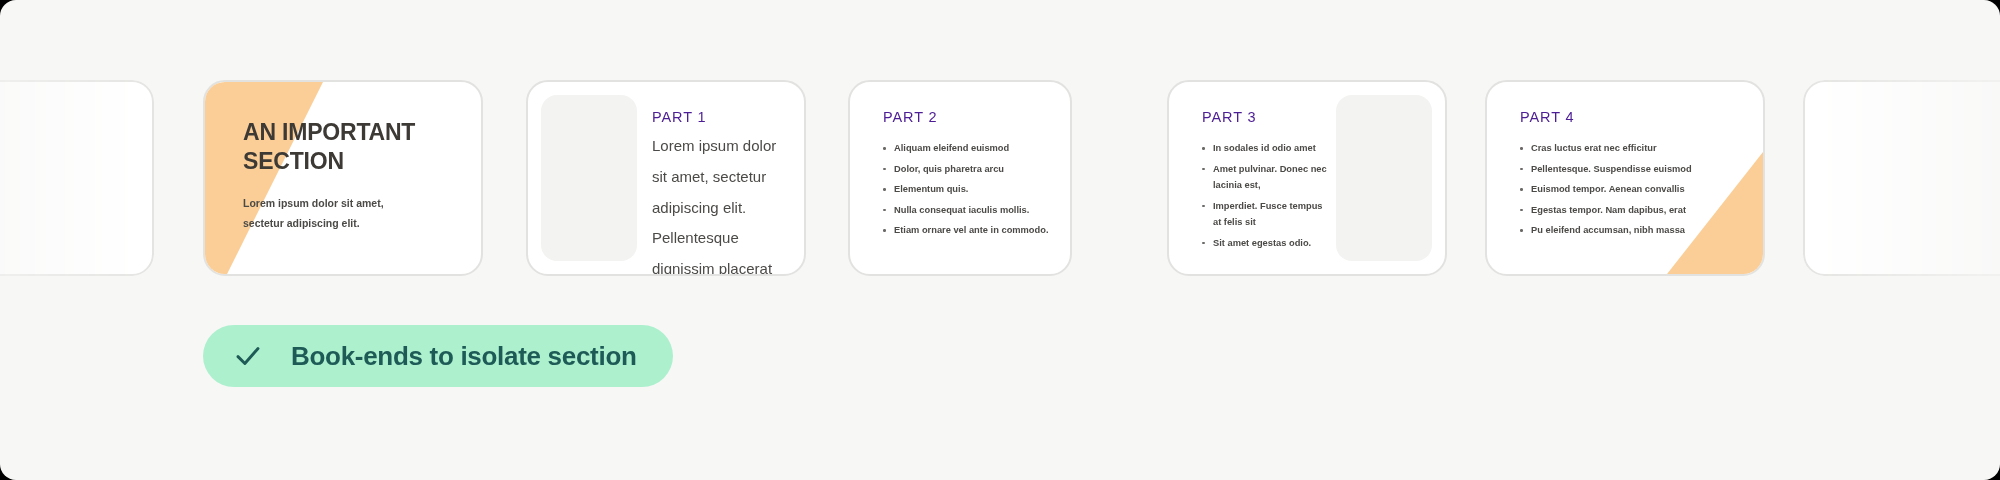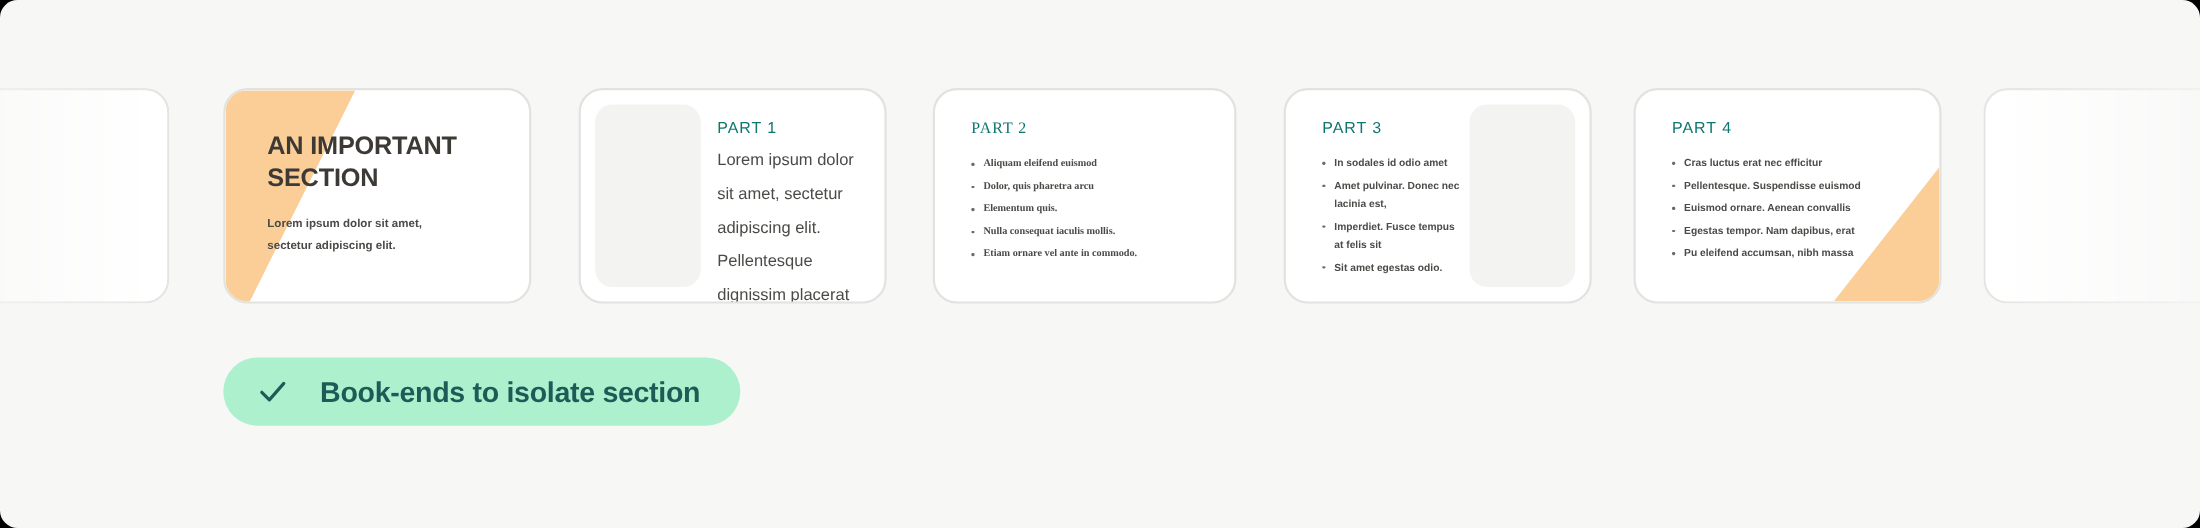--- a/index.html
+++ b/index.html
@@ -57,21 +57,21 @@
   }
   .card.edge-right {
     left: 1803px;
     width: 250px;
     -webkit-mask-image: linear-gradient(to left, rgba(0,0,0,0.10) 0%, rgba(0,0,0,0.35) 30%, rgba(0,0,0,1) 100%);
             mask-image: linear-gradient(to left, rgba(0,0,0,0.10) 0%, rgba(0,0,0,0.35) 30%, rgba(0,0,0,1) 100%);
   }
 
   .card.c0 { left: 203px;  width: 280px; }
   .card.c1 { left: 526px;  width: 280px; }
-  .card.c2 { left: 848px;  width: 276px; font-family: Liberation Serif, serif; }
+  .card.c2 { left: 848px;  width: 224px; }
   .card.c3 { left: 1167px; width: 280px; }
   .card.c4 { left: 1485px; width: 280px; }
 
   
   .hero-wedge {
     position: absolute;
     left: 0; top: 0;
     width: 118px;
     height: 196px;
     background: #FACE96;
@@ -121,21 +121,21 @@
     top: 27px;
     bottom: 14px;
   }
   .part-content.pad-left-ph { left: 124px; right: 16px; }
   .part-content.pad-plain   { left: 33px;  right: 18px; }
   .part-content.pad-right-ph{ left: 33px;  right: 112px; }
 
   .part-label {
     font-size: 14.5px;
     font-weight: normal;
-    color: #0f766e;
+    color: #4c1d95;
     letter-spacing: 0.9px;
     margin: 0 0 6px 0;
   }
   .part-para {
     margin: 6px 0 0 0;
     font-size: 15px;
     font-weight: normal;
     line-height: 2.05;
     color: #4C4A47;
   }
@@ -260,21 +260,21 @@
     </div>
 
     <div class="card c4">
       <div class="part-inner">
         <div class="wedge-br"></div>
         <div class="part-content pad-plain">
           <p class="part-label">PART 4</p>
           <ul class="part-list">
               <li>Cras luctus erat nec efficitur</li>
               <li>Pellentesque. Suspendisse euismod</li>
-              <li>Euismod ornare. Aenean convallis</li>
+              <li>Euismod tempor. Aenean convallis</li>
               <li>Egestas tempor. Nam dapibus, erat</li>
               <li>Pu eleifend accumsan, nibh massa</li>
             </ul>
         </div>
       </div>
     </div>
 
     <div class="card edge edge-right"></div>
 
   </div>

